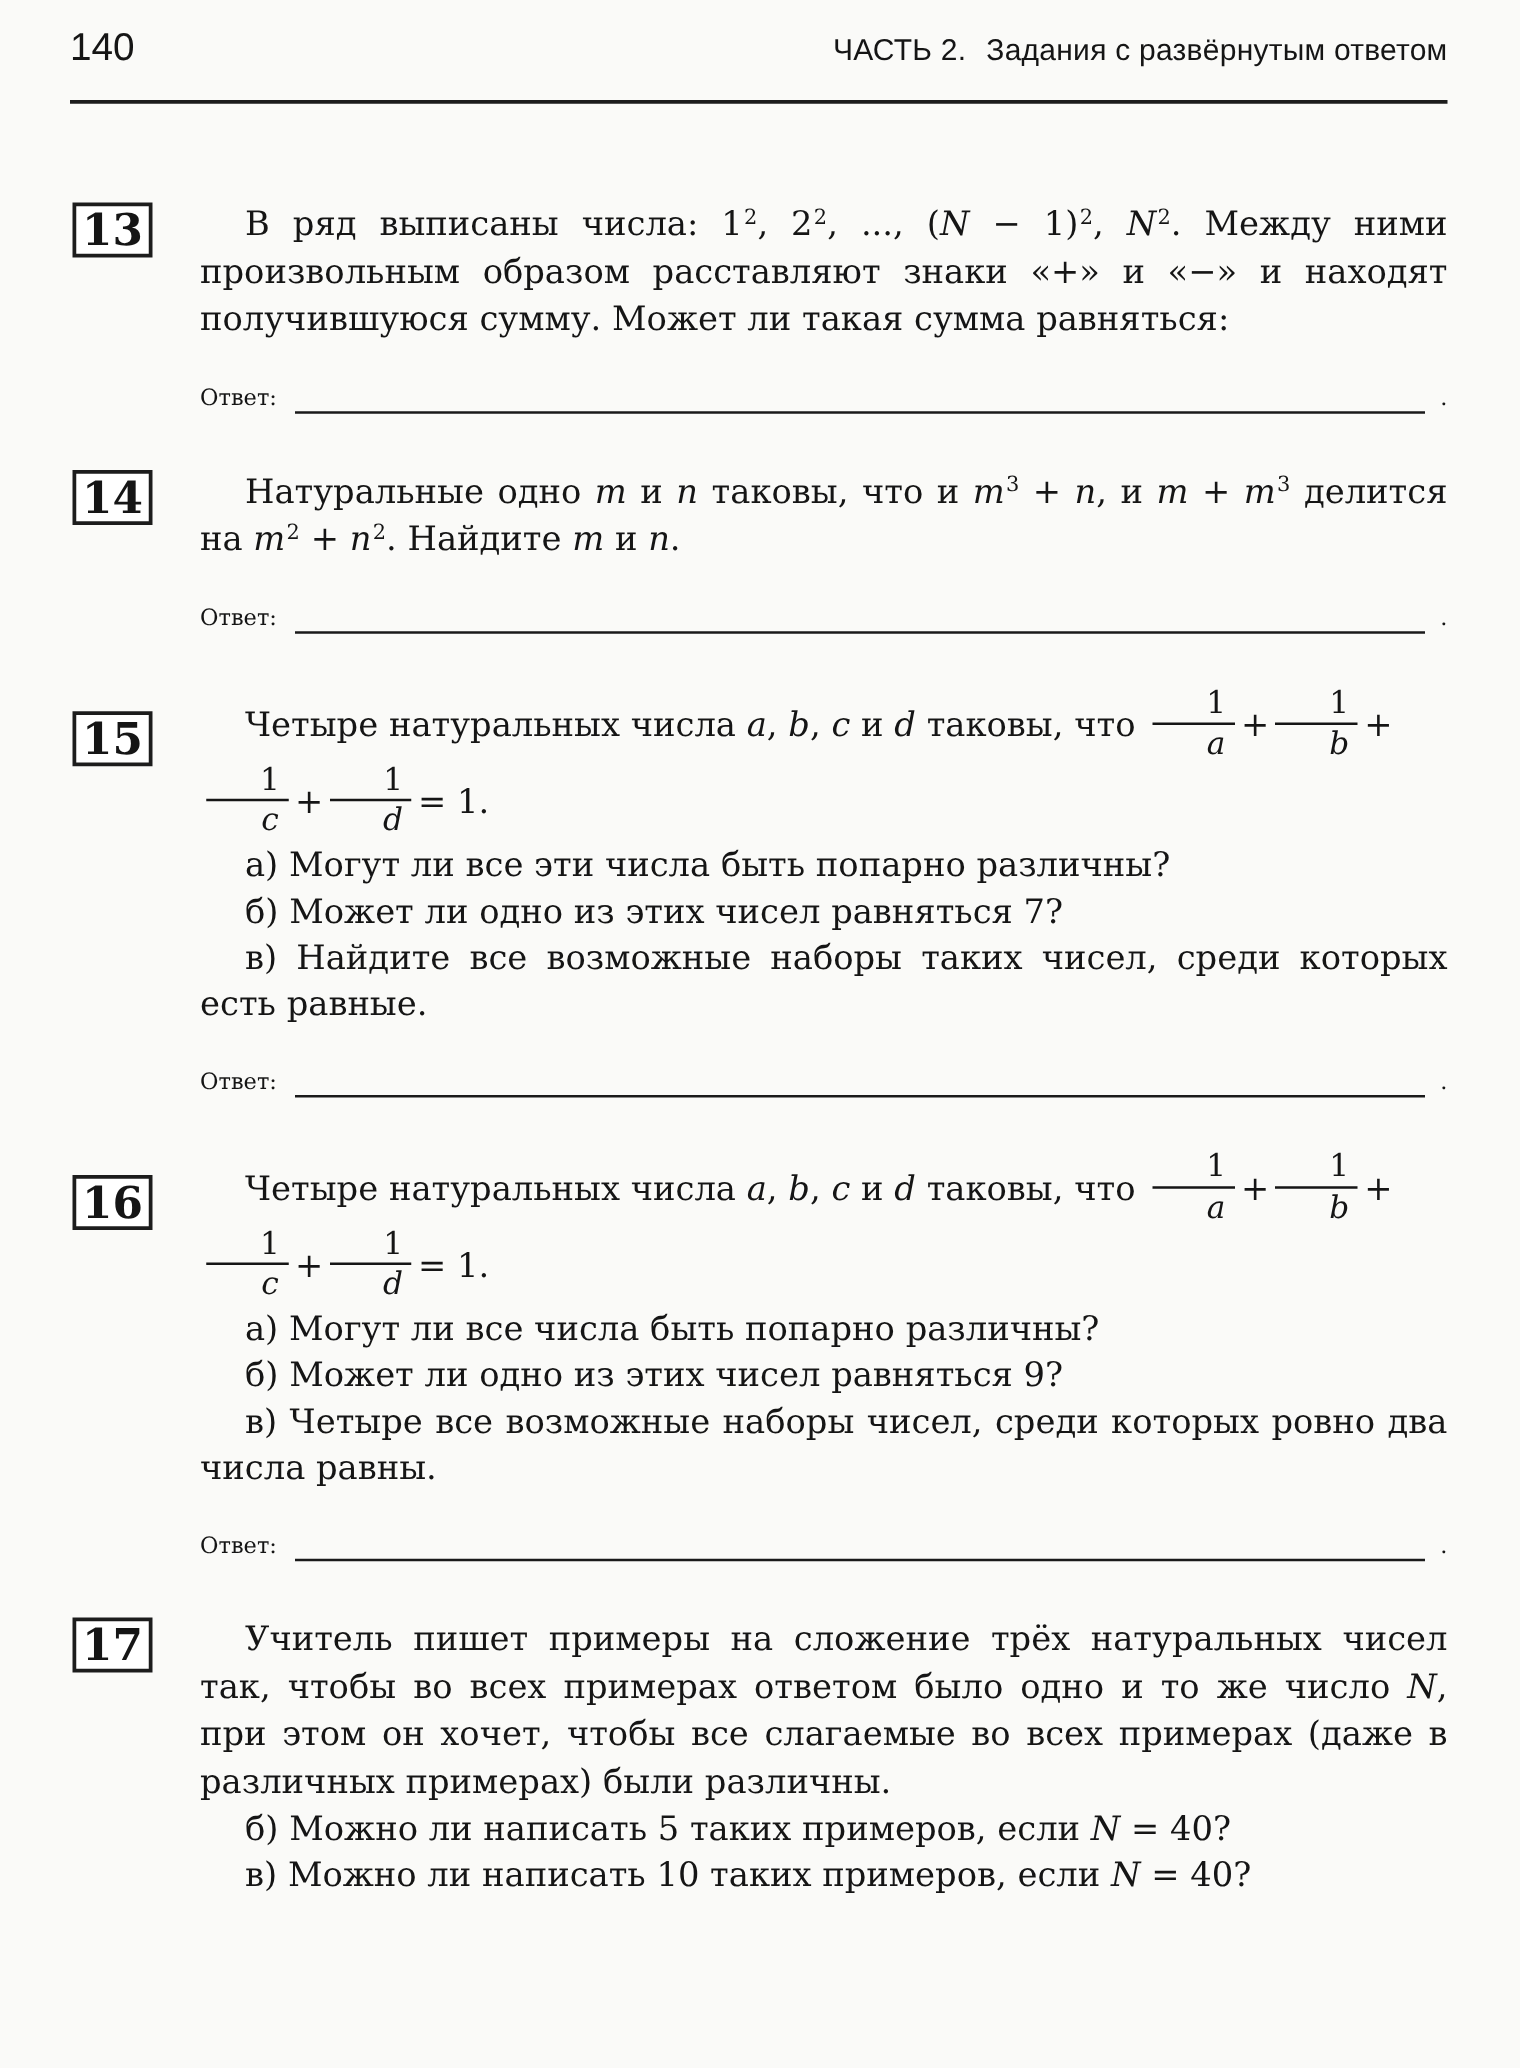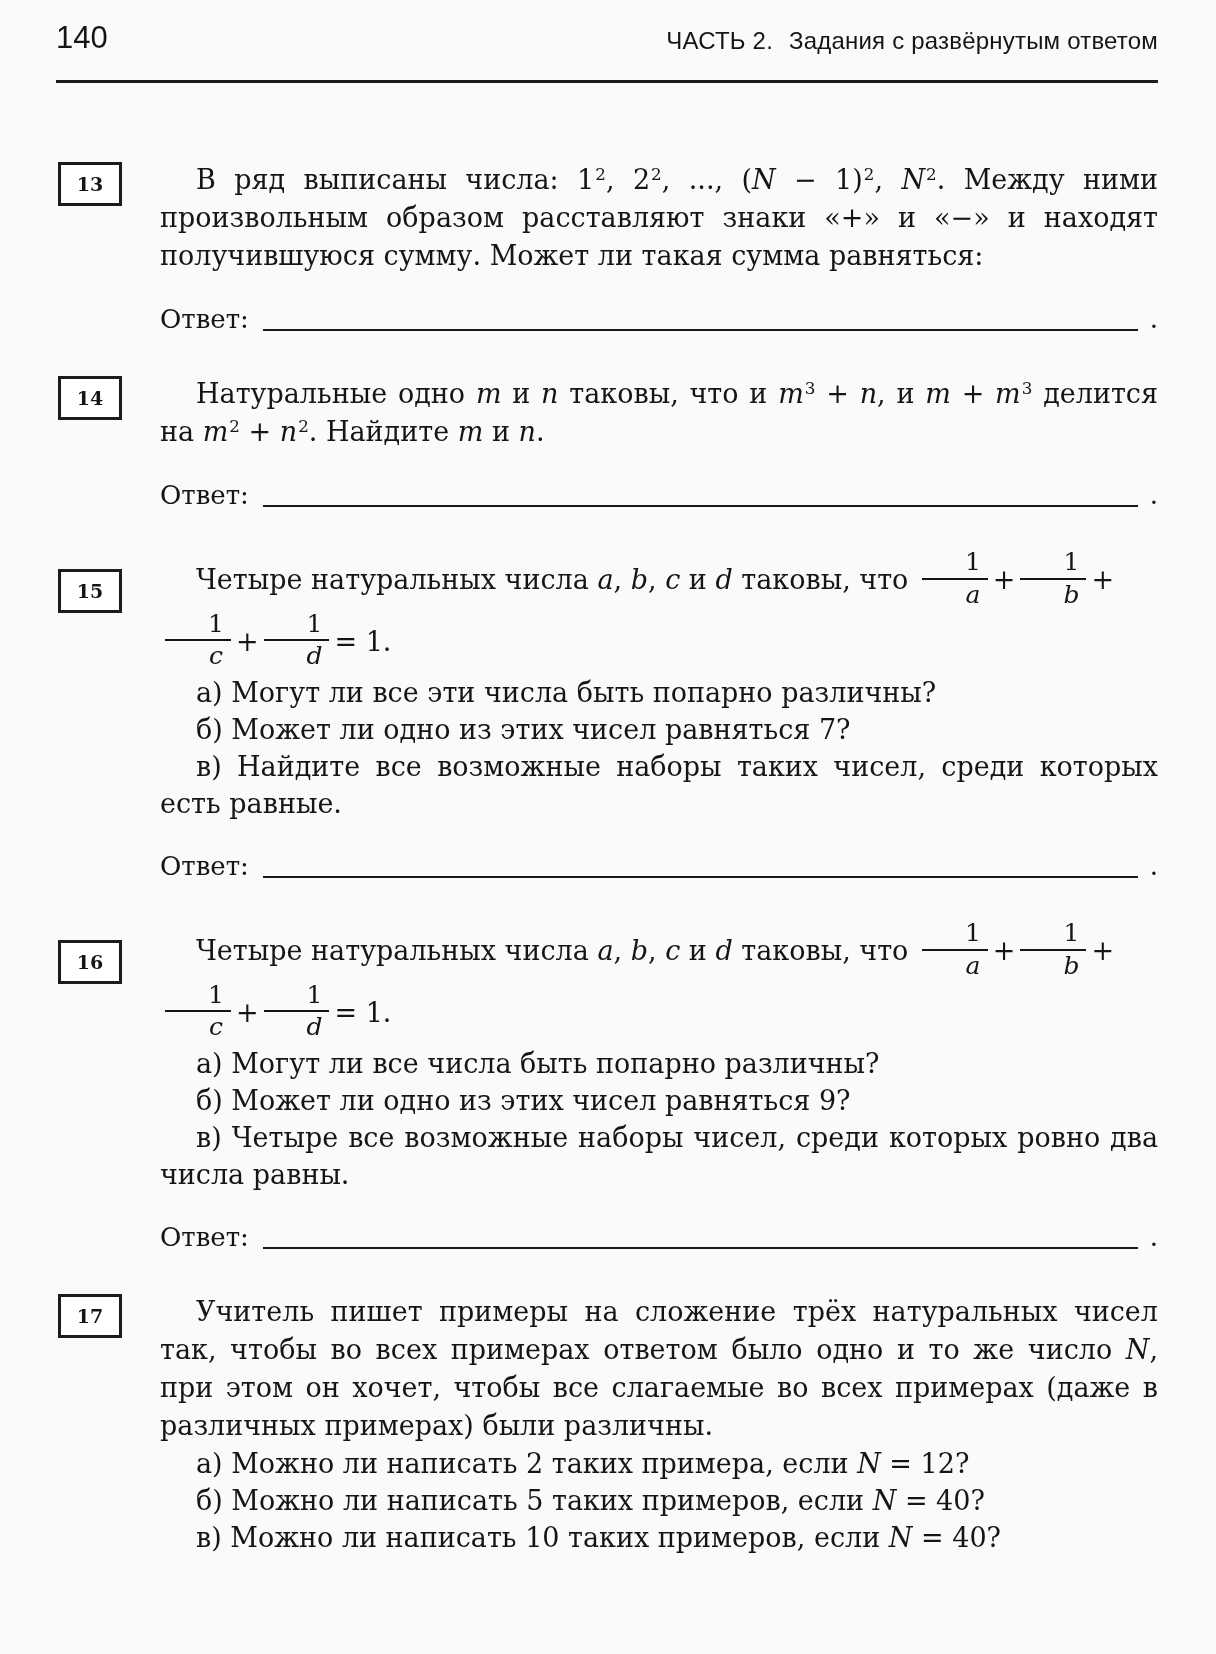--- a/index.html
+++ b/index.html
@@ -20,31 +20,31 @@
   .chapter-title{font-size:24px;line-height:1;letter-spacing:.2px;}
   .chapter-title .part{margin-right:16px;}
   
   #problems{margin-top:78px;}
   .problem{display:flex;}
   .gutter{flex:0 0 104px;width:104px;padding-top:1px;}
   .problem.has-frac .gutter{padding-top:18px;}
   .num-box{
     width:58px;height:38px;border:3px solid #1c1c1c;background:#fff;
     display:flex;align-items:center;justify-content:center;
-    font-weight:bold;font-size:19px;margin-left:2px;
+    font-weight:bold;font-size:35px;margin-left:2px;
   }
   .content{flex:1;font-size:27px;line-height:38px;min-width:0;}
   .statement{margin:0;text-indent:36px;text-align:justify;}
   .problem.has-frac .statement{text-align:left;}
   .items{margin:0;padding:0;}
   .item{margin:0;text-indent:36px;text-align:justify;line-height:37px;}
   
   .answer-row{
     display:flex;align-items:flex-end;
-    margin:26px 0 38px 104px;font-size:26px;line-height:36px;
+    margin:26px 0 38px 104px;font-size:18px;line-height:36px;
   }
   .answer-rule{flex:1;border-bottom:2px solid #1a1a1a;margin:0 12px 6px 14px;height:0;}
   
   i{font-style:italic;}
   sup{font-size:62%;line-height:0;vertical-align:.55em;margin-left:1px;}
   .frac{
     display:inline-flex;flex-direction:column;align-items:center;
     vertical-align:middle;margin:0 5px;font-size:25px;line-height:1.15;
     transform:translateY(-3px);
   }
@@ -148,19 +148,18 @@
       <span class="answer-rule"></span>
       <span>.</span>
     </div>
     <div class="problem">
       <div class="gutter">
         <div class="num-box">17</div>
       </div>
       <div class="content">
         <p class="statement"><span>Учитель пишет примеры на сложение трёх натуральных чисел так, чтобы во всех примерах ответом было одно и то же число </span><i>N</i><span>, при этом он хочет, чтобы все слагаемые во всех примерах (даже в различных примерах) были различны.</span></p>
         <div class="items">
-          <p class="item"><span>а) Можно ли написать 2 таких примера, если </span><i>N</i><span> = 12?</span></p>
           <p class="item"><span>б) Можно ли написать 5 таких примеров, если </span><i>N</i><span> = 40?</span></p>
           <p class="item"><span>в) Можно ли написать 10 таких примеров, если </span><i>N</i><span> = 40?</span></p>
         </div>
       </div>
     </div>
   </div>
 
 </body></html>

